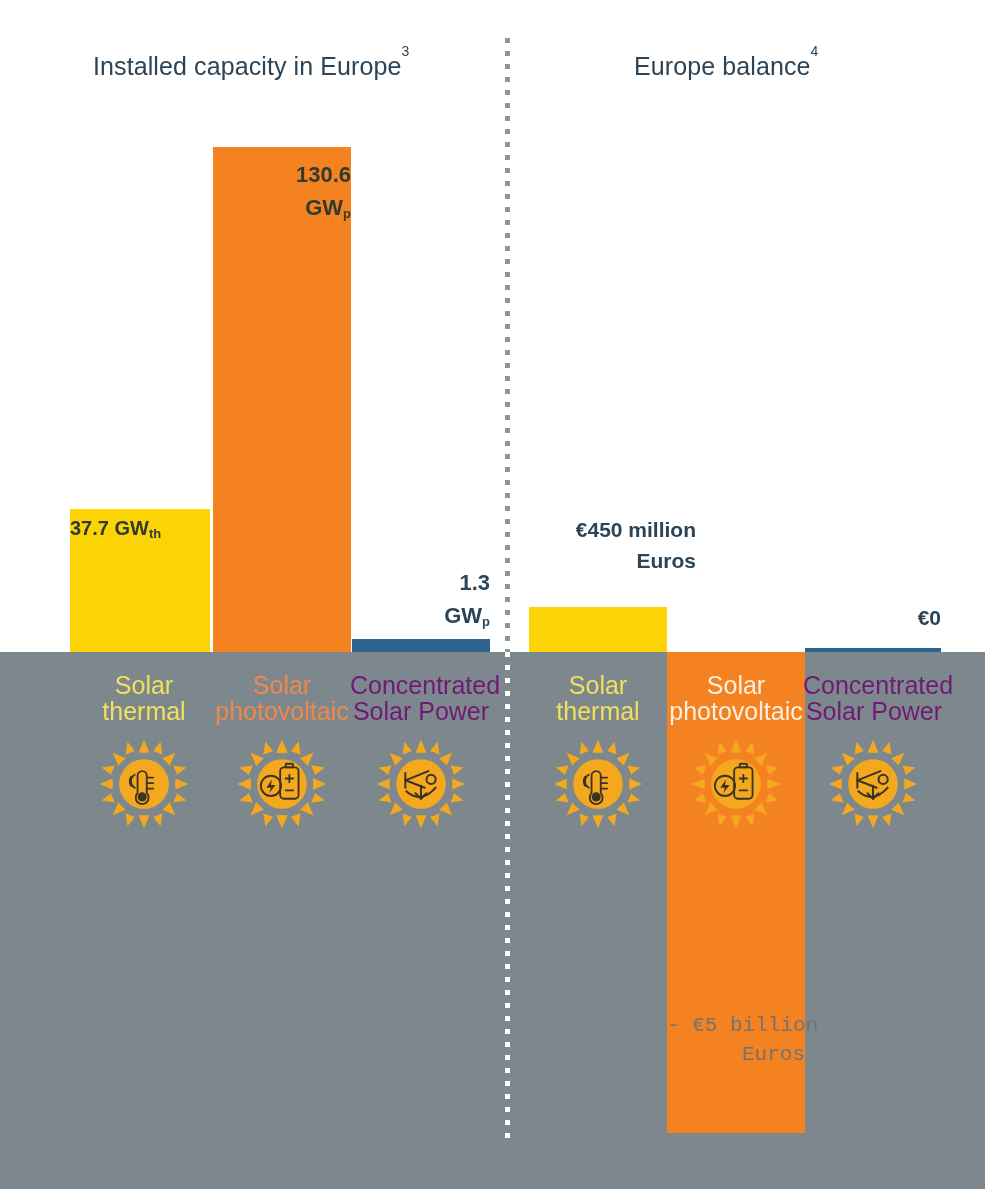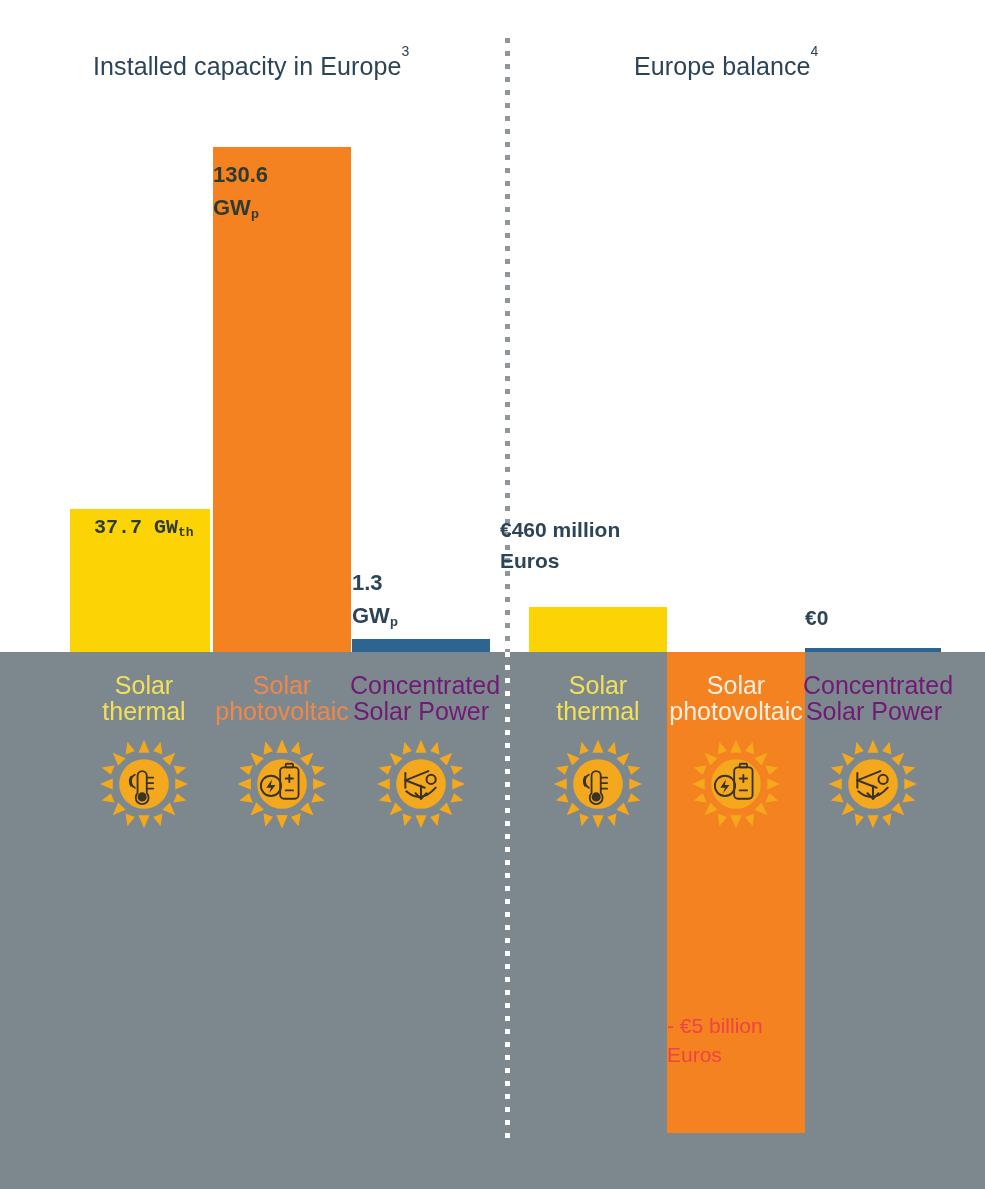--- a/index.html
+++ b/index.html
@@ -56,28 +56,28 @@
   #bar-left-csp     { left:352px; top:639px; width:138px; height:13px; }
 
   
   #bar-right-thermal { left:529px; top:607px; width:138px; height:45px; }
   #bar-right-pv      { left:667px; top:652px; width:138px; height:481px; }
   #bar-right-csp     { left:805px; top:648px; width:136px; height:4px; }
 
   
   .value-label {
     position:absolute; font-size:21px; line-height:28px; color:#2b4457;
-    text-align:left; white-space:nowrap;
+    text-align:right; white-space:nowrap;
   }
   .value-label.dark   { color:#2f3b30; font-weight:bold; }
   .value-label.navy   { color:#2b4457; font-weight:bold; }
-  .value-label.white  { color:#ef4444; }
+  .value-label.white  { color:#737373;font-family:Liberation Mono, monospace; }
   .value-label sub { font-size:13px; vertical-align:baseline; position:relative; bottom:-3px; }
 
-  #val-left-thermal { left:70px;  top:514px; width:140px; text-align:left; padding-left:24px; font-size:20px;font-family:Liberation Mono, monospace; }
+  #val-left-thermal { left:70px;  top:514px; width:140px; text-align:left; font-size:20px; }
   #val-left-pv      { left:213px; top:158px; width:138px; font-size:22px; line-height:33px; }
   #val-left-csp     { left:352px; top:566px; width:138px; font-size:22px; line-height:33px; }
 
   #val-right-thermal { left:500px; top:514px; width:196px; font-size:21px; line-height:31px; }
   #val-right-pv      { left:667px; top:1011px; width:138px; font-size:21px; line-height:29px; }
   #val-right-csp     { left:805px; top:604px; width:136px; font-size:21px; }
 
   
   .cat-label {
     position:absolute; font-size:25px; line-height:26px; text-align:center;
@@ -234,21 +234,21 @@
     <div class="seg-top"></div>
     <div class="seg-bot"></div>
   </div>
 
   <div class="panel-title" id="title-right"><span>Europe balance</span><sup>4</sup></div>
 
   <div class="bar bar-yellow" id="bar-right-thermal"></div>
   <div class="bar bar-orange" id="bar-right-pv"></div>
   <div class="bar bar-blue" id="bar-right-csp"></div>
 
-  <div class="value-label navy" id="val-right-thermal"><span>€460 million</span><br><span>Euros</span></div>
+  <div class="value-label navy" id="val-right-thermal"><span>€450 million</span><br><span>Euros</span></div>
 
   <div class="value-label white" id="val-right-pv"><span>- €5 billion</span><br><span>Euros</span></div>
 
   <div class="value-label navy" id="val-right-csp">€0</div>
 
   <div class="cat-label c-yellow" id="cat-r-thermal"><span>Solar</span><br><span>thermal</span></div>
   <div class="cat-label c-white" id="cat-r-pv"><span>Solar</span><br><span>photovoltaic</span></div>
   <div class="cat-label c-navy" id="cat-r-csp"><span>Concentrated</span><br><span>Solar Power</span></div>
 
   <div class="sun-icon" id="icon-r-thermal">

